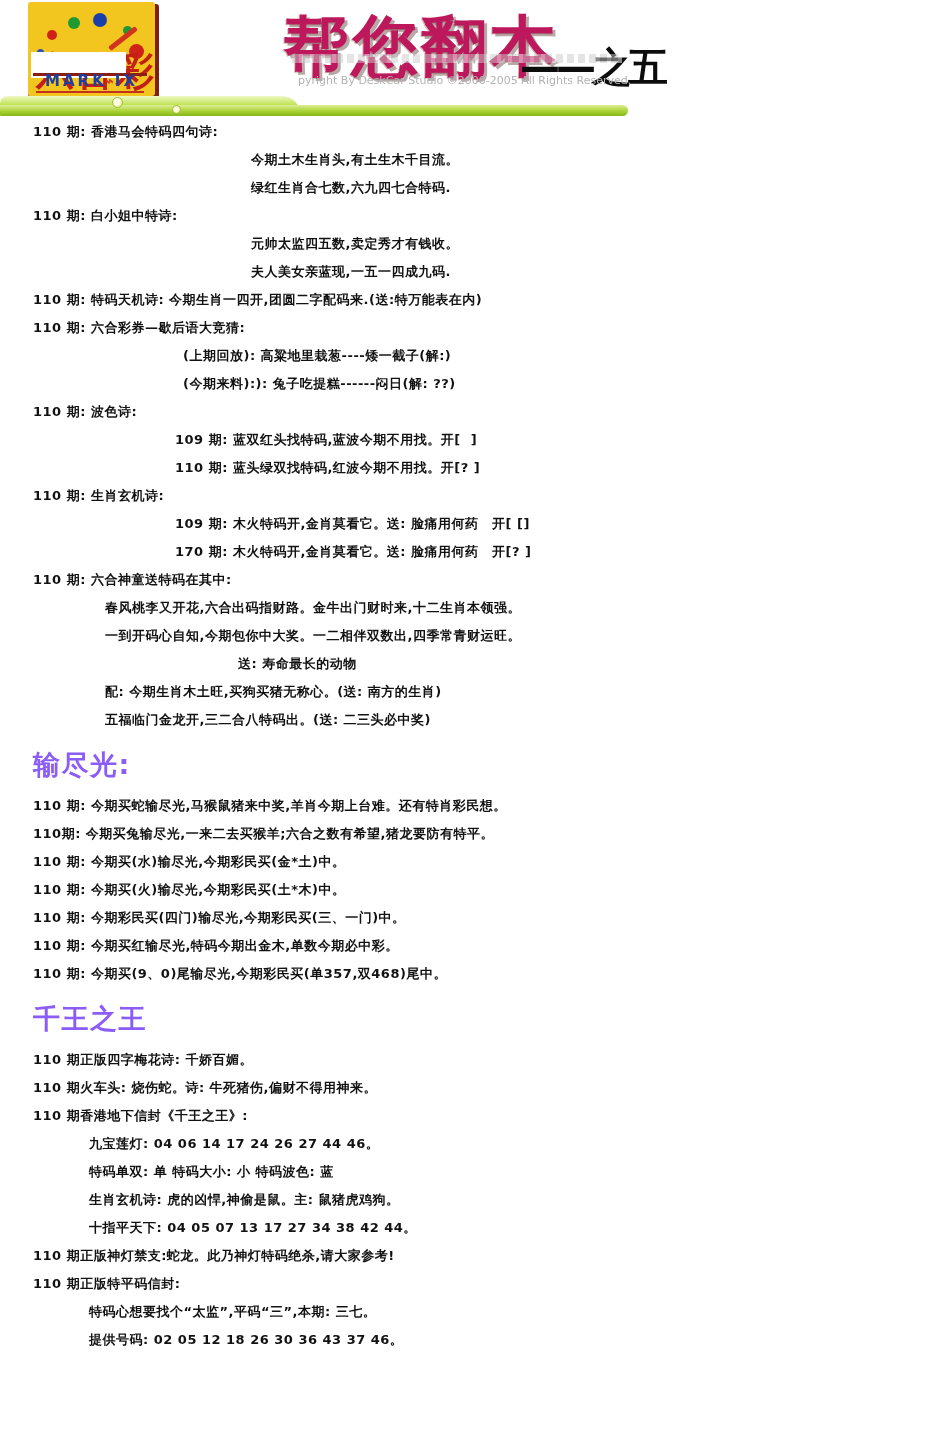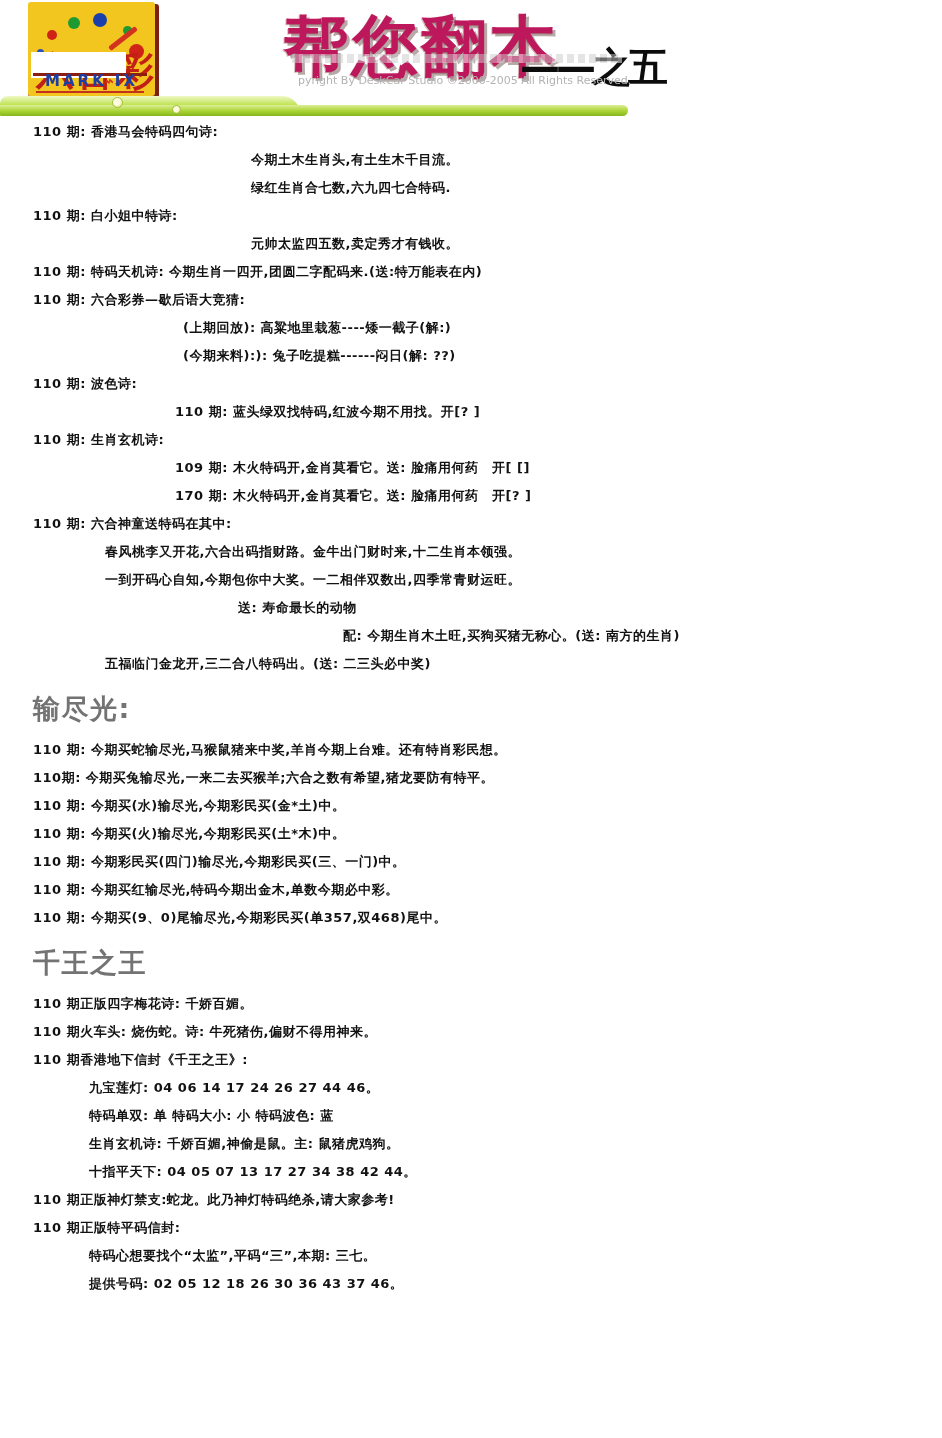--- a/index.html
+++ b/index.html
@@ -63,21 +63,21 @@
     border:1px solid #9fc13c;
   }
   
   .content { position:absolute; left:33px; top:112px; width:885px; padding-top:6px; }
   .line {
     font-size:13px; line-height:28px; font-weight:bold; color:#121212;
     white-space:pre; letter-spacing:0.5px;
   }
   .line.heading {
     font-size:27px; line-height:34px; letter-spacing:1.5px;
-    margin-top:14px; margin-bottom:10px; color:#737373;
+    margin-top:14px; margin-bottom:10px; color:#8b5cf6;
   }
 </style>
 </head>
 <body>
 
 <div class="page">
 
   <div class="header">
 
     <div class="logo">
@@ -109,50 +109,52 @@
   </div>
 
   <div class="content">
     <div>
 
     <div class="line">110 期: 香港马会特码四句诗:</div>
         <div class="line" style="padding-left: 218px;">今期土木生肖头,有土生木千目流。</div>
         <div class="line" style="padding-left: 218px;">绿红生肖合七数,六九四七合特码.</div>
         <div class="line">110 期: 白小姐中特诗:</div>
         <div class="line" style="padding-left: 218px;">元帅太监四五数,卖定秀才有钱收。</div>
+        <div class="line" style="padding-left: 218px;">夫人美女亲蓝现,一五一四成九码.</div>
         <div class="line">110 期: 特码天机诗: 今期生肖一四开,团圆二字配码来.(送:特万能表在内)</div>
         <div class="line">110 期: 六合彩券—歇后语大竞猜:</div>
         <div class="line" style="padding-left: 150px;">(上期回放): 高粱地里栽葱----矮一截子(解:)</div>
         <div class="line" style="padding-left: 150px;">(今期来料):): 兔子吃提糕------闷日(解: ??)</div>
         <div class="line">110 期: 波色诗:</div>
+        <div class="line" style="padding-left: 142px;">109 期: 蓝双红头找特码,蓝波今期不用找。开[  ]</div>
         <div class="line" style="padding-left: 142px;">110 期: 蓝头绿双找特码,红波今期不用找。开[? ]</div>
         <div class="line">110 期: 生肖玄机诗:</div>
         <div class="line" style="padding-left: 142px;">109 期: 木火特码开,金肖莫看它。送: 脸痛用何药　开[ []</div>
         <div class="line" style="padding-left: 142px;">170 期: 木火特码开,金肖莫看它。送: 脸痛用何药　开[? ]</div>
         <div class="line">110 期: 六合神童送特码在其中:</div>
         <div class="line" style="padding-left: 72px;">春风桃李又开花,六合出码指财路。金牛出门财时来,十二生肖本领强。</div>
         <div class="line" style="padding-left: 72px;">一到开码心自知,今期包你中大奖。一二相伴双数出,四季常青财运旺。</div>
         <div class="line" style="padding-left: 205px;">送: 寿命最长的动物</div>
-        <div class="line" style="padding-left: 72px; text-align: center;">配: 今期生肖木土旺,买狗买猪无称心。(送: 南方的生肖)</div>
+        <div class="line" style="padding-left: 72px;">配: 今期生肖木土旺,买狗买猪无称心。(送: 南方的生肖)</div>
         <div class="line" style="padding-left: 72px;">五福临门金龙开,三二合八特码出。(送: 二三头必中奖)</div>
         <div class="line heading">输尽光:</div>
         <div class="line">110 期: 今期买蛇输尽光,马猴鼠猪来中奖,羊肖今期上台难。还有特肖彩民想。</div>
         <div class="line">110期: 今期买兔输尽光,一来二去买猴羊;六合之数有希望,猪龙要防有特平。</div>
         <div class="line">110 期: 今期买(水)输尽光,今期彩民买(金*土)中。</div>
         <div class="line">110 期: 今期买(火)输尽光,今期彩民买(土*木)中。</div>
         <div class="line">110 期: 今期彩民买(四门)输尽光,今期彩民买(三、一门)中。</div>
         <div class="line">110 期: 今期买红输尽光,特码今期出金木,单数今期必中彩。</div>
         <div class="line">110 期: 今期买(9、0)尾输尽光,今期彩民买(单357,双468)尾中。</div>
         <div class="line heading">千王之王</div>
         <div class="line">110 期正版四字梅花诗: 千娇百媚。</div>
         <div class="line">110 期火车头: 烧伤蛇。诗: 牛死猪伤,偏财不得用神来。</div>
         <div class="line">110 期香港地下信封《千王之王》:</div>
         <div class="line" style="padding-left: 56px;">九宝莲灯: 04 06 14 17 24 26 27 44 46。</div>
         <div class="line" style="padding-left: 56px;">特码单双: 单 特码大小: 小 特码波色: 蓝</div>
-        <div class="line" style="padding-left: 56px;">生肖玄机诗: 千娇百媚,神偷是鼠。主: 鼠猪虎鸡狗。</div>
+        <div class="line" style="padding-left: 56px;">生肖玄机诗: 虎的凶悍,神偷是鼠。主: 鼠猪虎鸡狗。</div>
         <div class="line" style="padding-left: 56px;">十指平天下: 04 05 07 13 17 27 34 38 42 44。</div>
         <div class="line">110 期正版神灯禁支:蛇龙。此乃神灯特码绝杀,请大家参考!</div>
         <div class="line">110 期正版特平码信封:</div>
         <div class="line" style="padding-left: 56px;">特码心想要找个“太监”,平码“三”,本期: 三七。</div>
         <div class="line" style="padding-left: 56px;">提供号码: 02 05 12 18 26 30 36 43 37 46。</div>
       </div>
   </div>
 
 </div>
 

